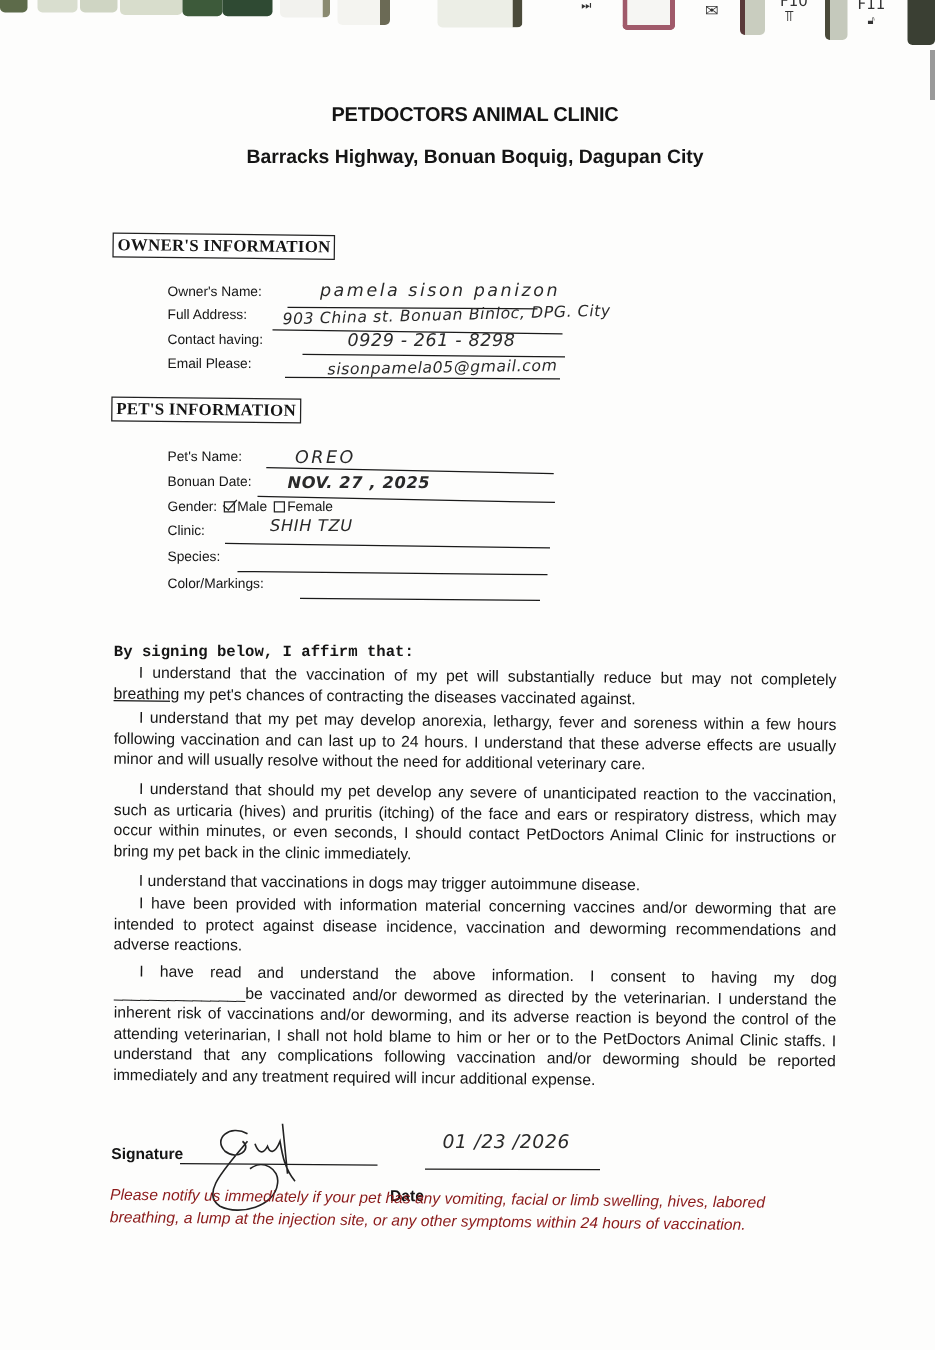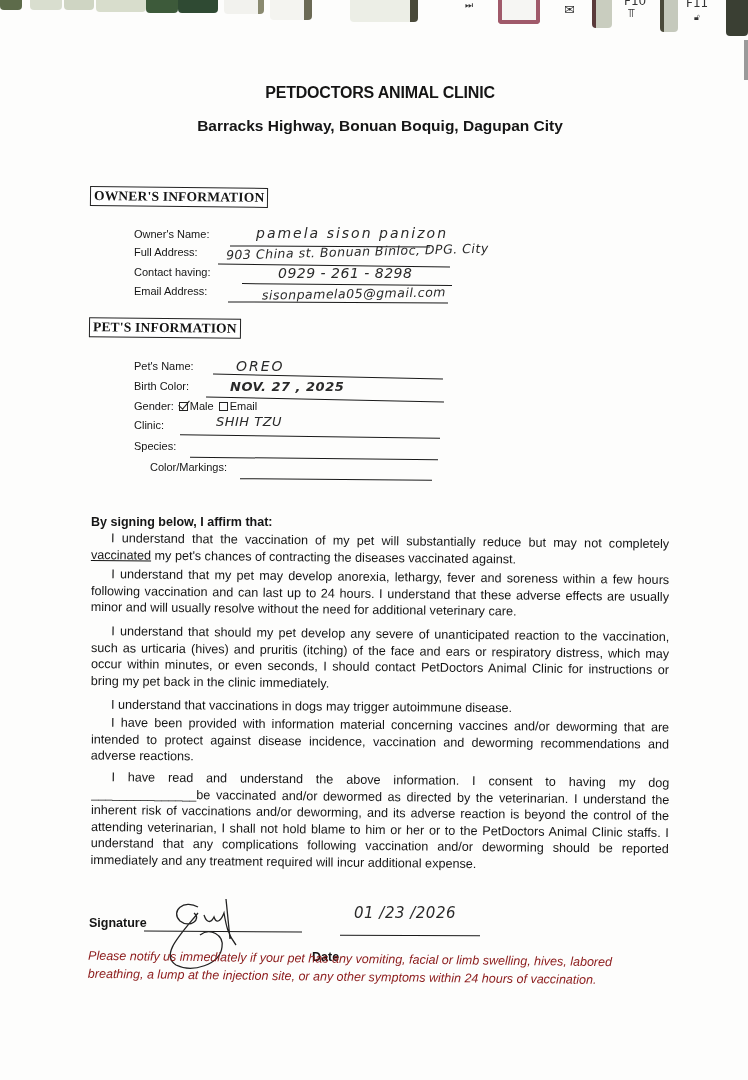--- a/index.html
+++ b/index.html
@@ -21,21 +21,21 @@
     .owner-box { left: 90px; top: 187px; transform: rotate(0.6deg); }
     .pet-box { left: 89px; top: 318px; transform: rotate(0.6deg); }
 
     .field { position: absolute; font-weight: normal; font-size: 11px; white-space: nowrap; }
     .line { position: absolute; height: 0; border-top: 1.6px solid #1a1a1a; }
     .hand { position: absolute; font-family: "DejaVu Sans", sans-serif; font-size: 14px; color: #2a2a2a; white-space: nowrap; font-style: italic; letter-spacing: 0.5px; }
 
     .checkbox { display: inline-block; width: 9px; height: 9px; border: 1px solid #222; vertical-align: middle; margin: 0 2px 2px 2px; position: relative; }
     .checkbox.checked::after { content: ""; position: absolute; left: 1px; top: -5px; width: 5px; height: 10px; border-right: 1.5px solid #222; border-bottom: 1.5px solid #222; transform: rotate(40deg); }
 
-    .affirm-head { position: absolute; left: 91px; top: 515px; font-weight: bold; font-size: 12.5px; }
+    .affirm-head { position: absolute; left: 91px; top: 515px; font-weight: bold; font-size: 12.5px; font-family: Liberation Mono, monospace; }
     .para { position: absolute; left: 91px; width: 578px; font-size: 12.6px; line-height: 16.5px; text-align: justify; text-indent: 20px; }
     .para u { text-decoration: underline; }
 
     .sig-label { position: absolute; font-weight: bold; font-size: 12.5px; }
     .notice { position: absolute; left: 88px; top: 950px; width: 540px; font-style: italic; font-size: 12.5px; line-height: 18px; color: #8b1a1a; }
 
     .signature-svg { position: absolute; left: 140px; top: 895px; }
   </style>
 </head>
 <body>
@@ -75,56 +75,56 @@
   <div class="hand" style="left:256px;top:225px;letter-spacing:2px;font-style:italic;">pamela sison panizon</div>
 
   <div class="field" style="left:134px;top:246px;">Full Address:</div>
   <div class="line" style="left:218px;top:265px;width:232px;transform:rotate(0.8deg);"></div>
   <div class="hand" style="left:226px;top:244px;font-size:12.5px;transform:rotate(-1.5deg);">903 China st. Bonuan Binloc, DPG. City</div>
 
   <div class="field" style="left:134px;top:266px;">Contact having:</div>
   <div class="line" style="left:242px;top:284px;width:210px;transform:rotate(0.5deg);"></div>
   <div class="hand" style="left:256px;top:265px;margin-left:22px;">0929 - 261 - 8298</div>
 
-  <div class="field" style="left:134px;top:285px;">Email Address:</div>
+  <div class="field" style="left:134px;top:285px;">Email Please:</div>
   <div class="line" style="left:228px;top:302px;width:220px;transform:rotate(0.3deg);"></div>
   <div class="hand" style="left:262px;top:286px;font-size:12.5px;transform:rotate(-1deg);">sisonpamela05@gmail.com</div>
 
   <div class="section-box pet-box">PET'S INFORMATION</div>
 
   <div class="field" style="left:134px;top:360px;">Pet's Name:</div>
   <div class="line" style="left:213px;top:376px;width:230px;transform:rotate(1.2deg);"></div>
   <div class="hand" style="left:236px;top:358px;letter-spacing:2px;">OREO</div>
 
-  <div class="field" style="left:134px;top:380px;">Birth Color:</div>
+  <div class="field" style="left:134px;top:380px;">Bonuan Date:</div>
   <div class="line" style="left:206px;top:399px;width:238px;transform:rotate(1.2deg);"></div>
   <div class="hand" style="left:230px;top:379px;font-size:13px;font-weight:bold;">NOV. 27 , 2025</div>
 
   <div class="field" style="left:134px;top:400px;">
     <span>Gender:</span>
     <span class="checkbox checked"></span><span>Male</span>
-    <span class="checkbox"></span><span>Email</span>
+    <span class="checkbox"></span><span>Female</span>
   </div>
 
   <div class="field" style="left:134px;top:419px;">Clinic:</div>
   <div class="line" style="left:180px;top:436px;width:260px;transform:rotate(0.8deg);"></div>
   <div class="hand" style="left:216px;top:414px;font-size:13px;">SHIH TZU</div>
 
   <div class="field" style="left:134px;top:440px;">Species:</div>
   <div class="line" style="left:190px;top:458px;width:248px;transform:rotate(0.6deg);"></div>
   <div class="hand" style="left:220px;top:438px;"></div>
 
-  <div class="field" style="left:150px;top:461px;">Color/Markings:</div>
+  <div class="field" style="left:134px;top:461px;">Color/Markings:</div>
   <div class="line" style="left:240px;top:479px;width:192px;transform:rotate(0.5deg);"></div>
   <div class="hand" style="left:250px;top:459px;"></div>
 
   <div class="affirm-head">By signing below, I affirm that:</div>
 
   <div class="para" style="top:533px;transform:rotate(0.6deg);">
-    <span>I understand that the vaccination of my pet will substantially reduce but may not completely </span><u>vaccinated</u><span> my pet's chances of contracting the diseases vaccinated against.</span>
+    <span>I understand that the vaccination of my pet will substantially reduce but may not completely </span><u>breathing</u><span> my pet's chances of contracting the diseases vaccinated against.</span>
   </div>
 
   <div class="para" style="top:569px;transform:rotate(0.6deg);">I understand that my pet may develop anorexia, lethargy, fever and soreness within a few hours following vaccination and can last up to 24 hours. I understand that these adverse effects are usually minor and will usually resolve without the need for additional veterinary care.</div>
 
   <div class="para" style="top:626px;transform:rotate(0.6deg);">I understand that should my pet develop any severe of unanticipated reaction to the vaccination, such as urticaria (hives) and pruritis (itching) of the face and ears or respiratory distress, which may occur within minutes, or even seconds, I should contact PetDoctors Animal Clinic for instructions or bring my pet back in the clinic immediately.</div>
 
   <div class="para" style="top:699px;transform:rotate(0.5deg);">I understand that vaccinations in dogs may trigger autoimmune disease.</div>
 
   <div class="para" style="top:717px;transform:rotate(0.5deg);">I have been provided with information material concerning vaccines and/or deworming that are intended to protect against disease incidence, vaccination and deworming recommendations and adverse reactions.</div>
 

